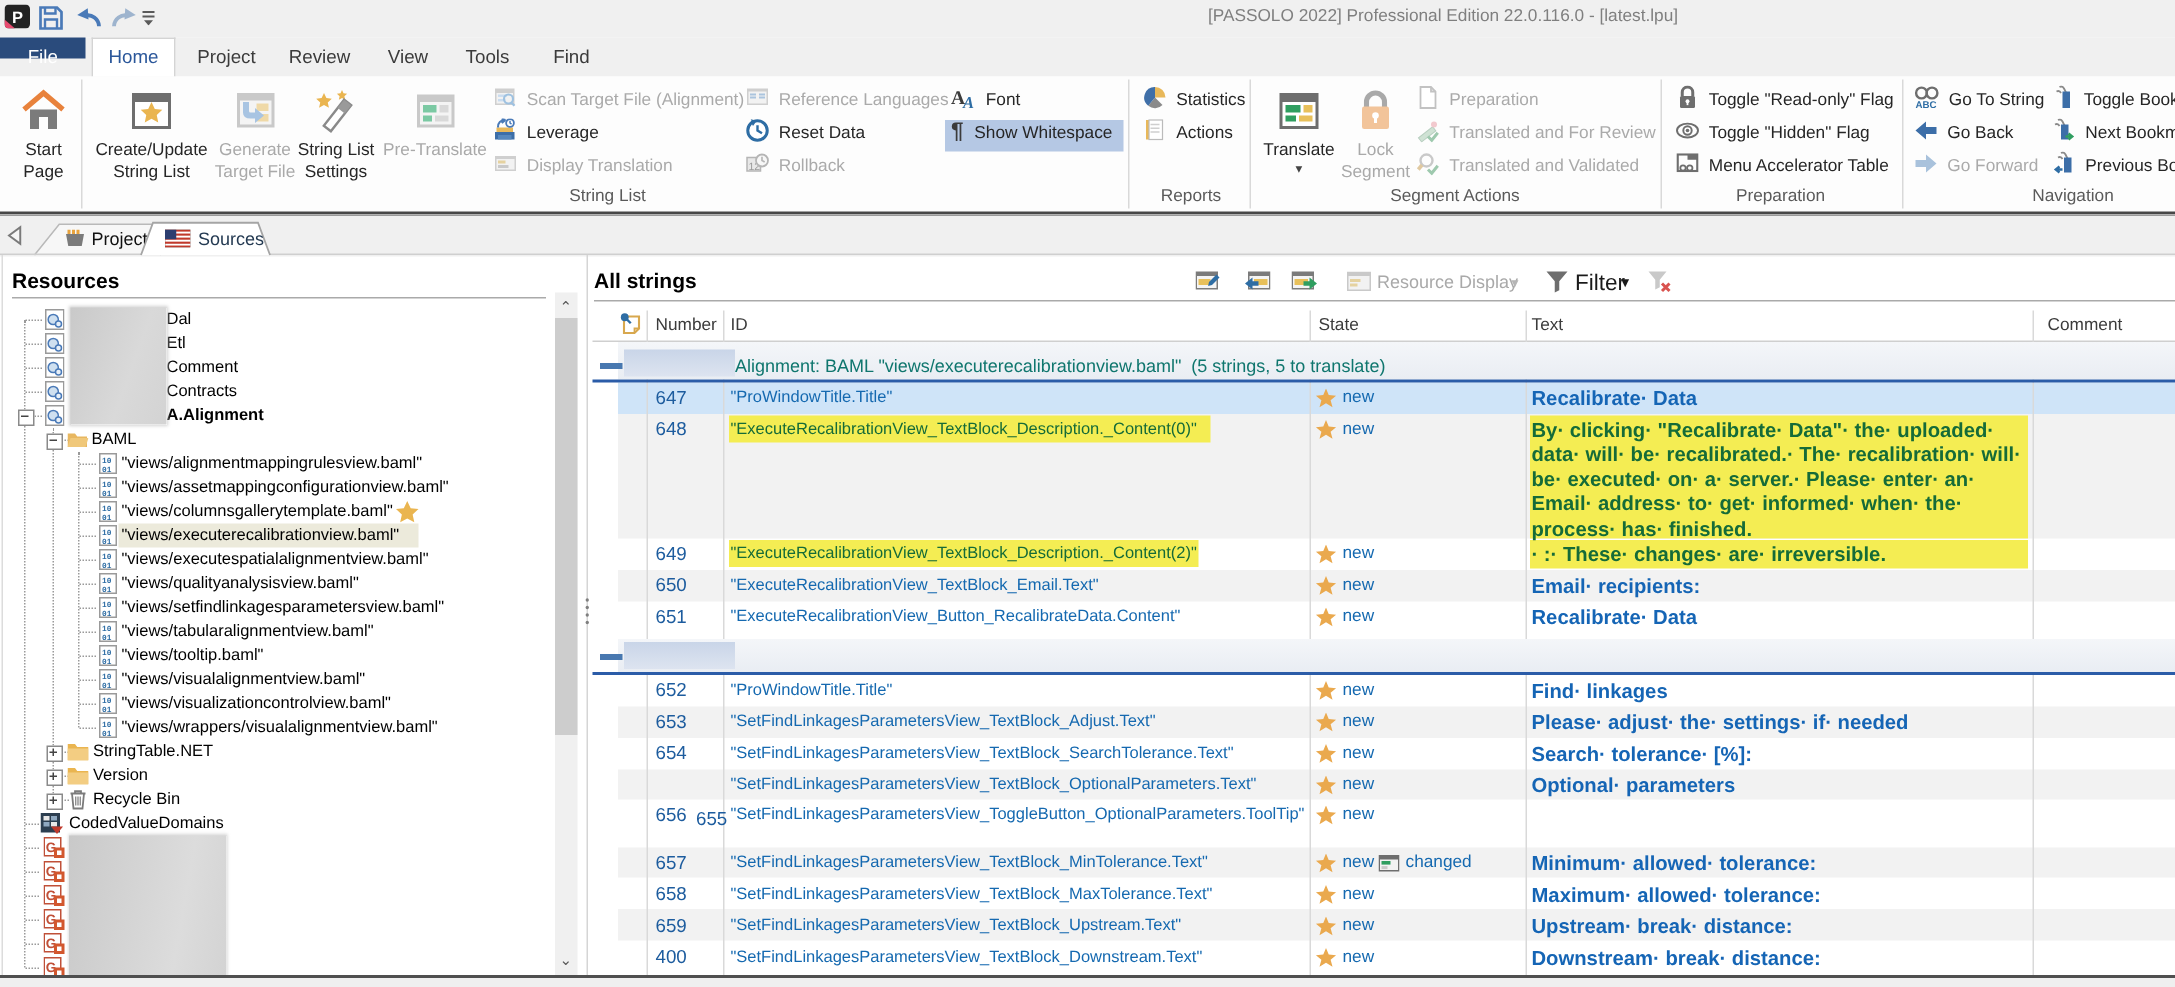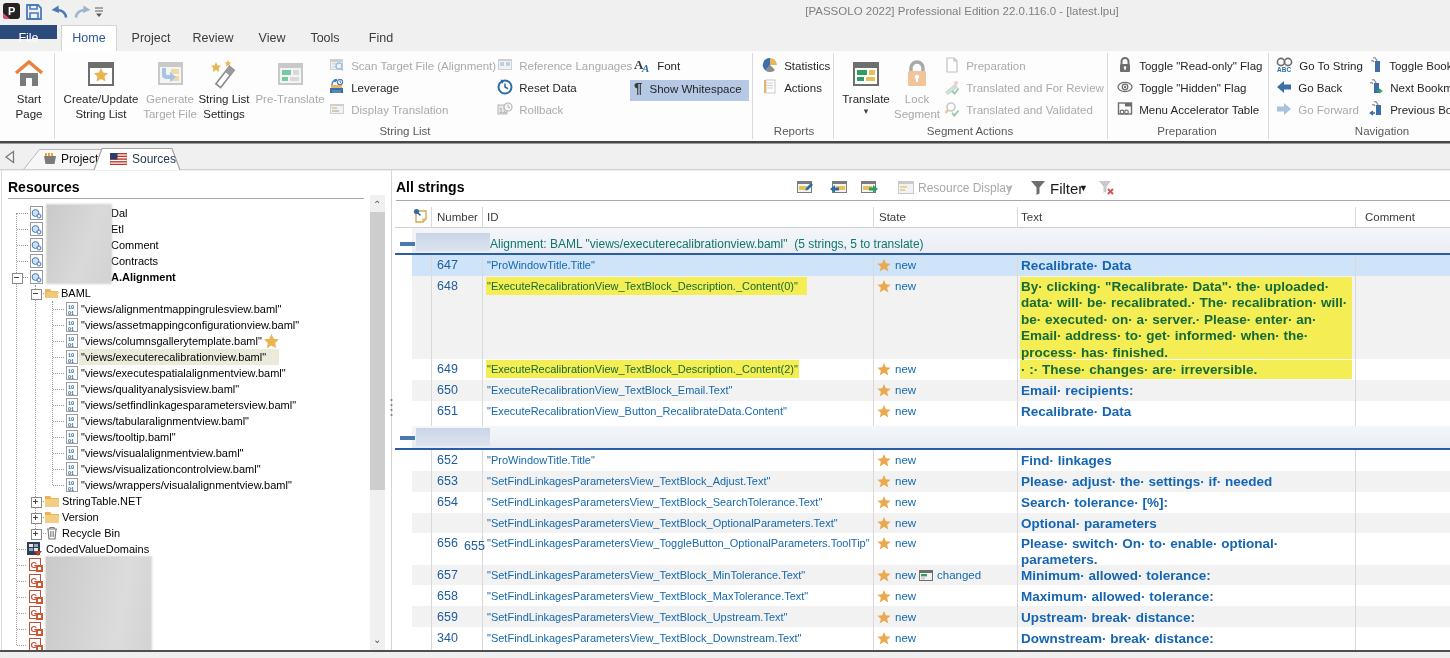--- a/index.html
+++ b/index.html
@@ -665,21 +665,20 @@
   <div class="ab num" style="left:437px;top:539px;margin-left:27px;">655</div>
   <div class="ab idt" style="left:487px;top:517px;">"SetFindLinkagesParametersView_TextBlock_OptionalParameters.Text"</div>
   <div class="ab star" style="left:877px;top:517px;"></div>
   <div class="ab newt" style="left:895px;top:517px;">new</div>
   <div class="ab txt" style="left:1021px;top:516px;">Optional· parameters</div>
 
   <div class="ab num" style="left:437px;top:536px;">656</div>
   <div class="ab idt" style="left:487px;top:537px;">"SetFindLinkagesParametersView_ToggleButton_OptionalParameters.ToolTip"</div>
   <div class="ab star" style="left:877px;top:537px;"></div>
   <div class="ab newt" style="left:895px;top:537px;">new</div>
-  <div class="ab txt" style="left:1021px;top:536px;">Please· switch· On· to· enable· optional·<br>parameters.</div>
 
   <div class="ab num" style="left:437px;top:568px;">657</div>
   <div class="ab idt" style="left:487px;top:569px;">"SetFindLinkagesParametersView_TextBlock_MinTolerance.Text"</div>
   <div class="ab star" style="left:877px;top:569px;"></div>
   <div class="ab newt" style="left:895px;top:569px;">new</div>
   <svg class="ab" style="left:919px;top:570px;" width="14" height="12" viewBox="0 0 14 12">
       <rect x="0" y="0" width="14" height="11" fill="#6e6e6e"></rect>
       <rect x="1" y="3" width="12" height="7" fill="#f2f2f2"></rect>
       <rect x="2" y="4" width="6" height="2.4" fill="#2f9e60"></rect>
       <rect x="2" y="7.4" width="4" height="2" fill="#c9c9c9"></rect>
@@ -692,20 +691,20 @@
   <div class="ab star" style="left:877px;top:590px;"></div>
   <div class="ab newt" style="left:895px;top:590px;">new</div>
   <div class="ab txt" style="left:1021px;top:589px;">Maximum· allowed· tolerance:</div>
 
   <div class="ab num" style="left:437px;top:610px;">659</div>
   <div class="ab idt" style="left:487px;top:611px;">"SetFindLinkagesParametersView_TextBlock_Upstream.Text"</div>
   <div class="ab star" style="left:877px;top:611px;"></div>
   <div class="ab newt" style="left:895px;top:611px;">new</div>
   <div class="ab txt" style="left:1021px;top:610px;">Upstream· break· distance:</div>
 
-  <div class="ab num" style="left:437px;top:631px;">340</div>
+  <div class="ab num" style="left:437px;top:631px;">400</div>
   <div class="ab idt" style="left:487px;top:632px;">"SetFindLinkagesParametersView_TextBlock_Downstream.Text"</div>
   <div class="ab star" style="left:877px;top:632px;"></div>
   <div class="ab newt" style="left:895px;top:632px;">new</div>
   <div class="ab txt" style="left:1021px;top:631px;">Downstream· break· distance:</div>
   <div class="ab statusline"></div>
   <div class="ab statusbar"></div>
 </div>
 
 </body></html>

